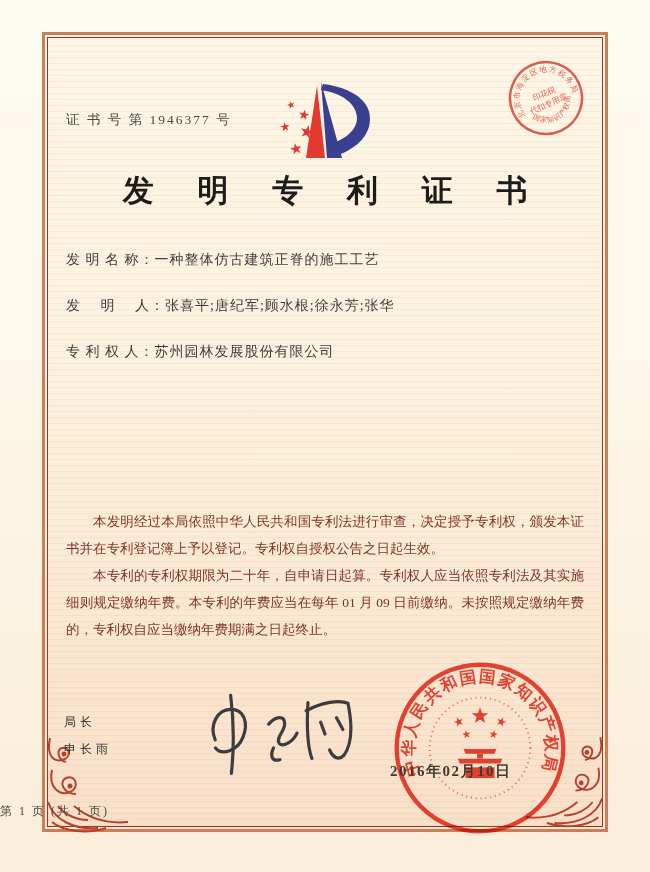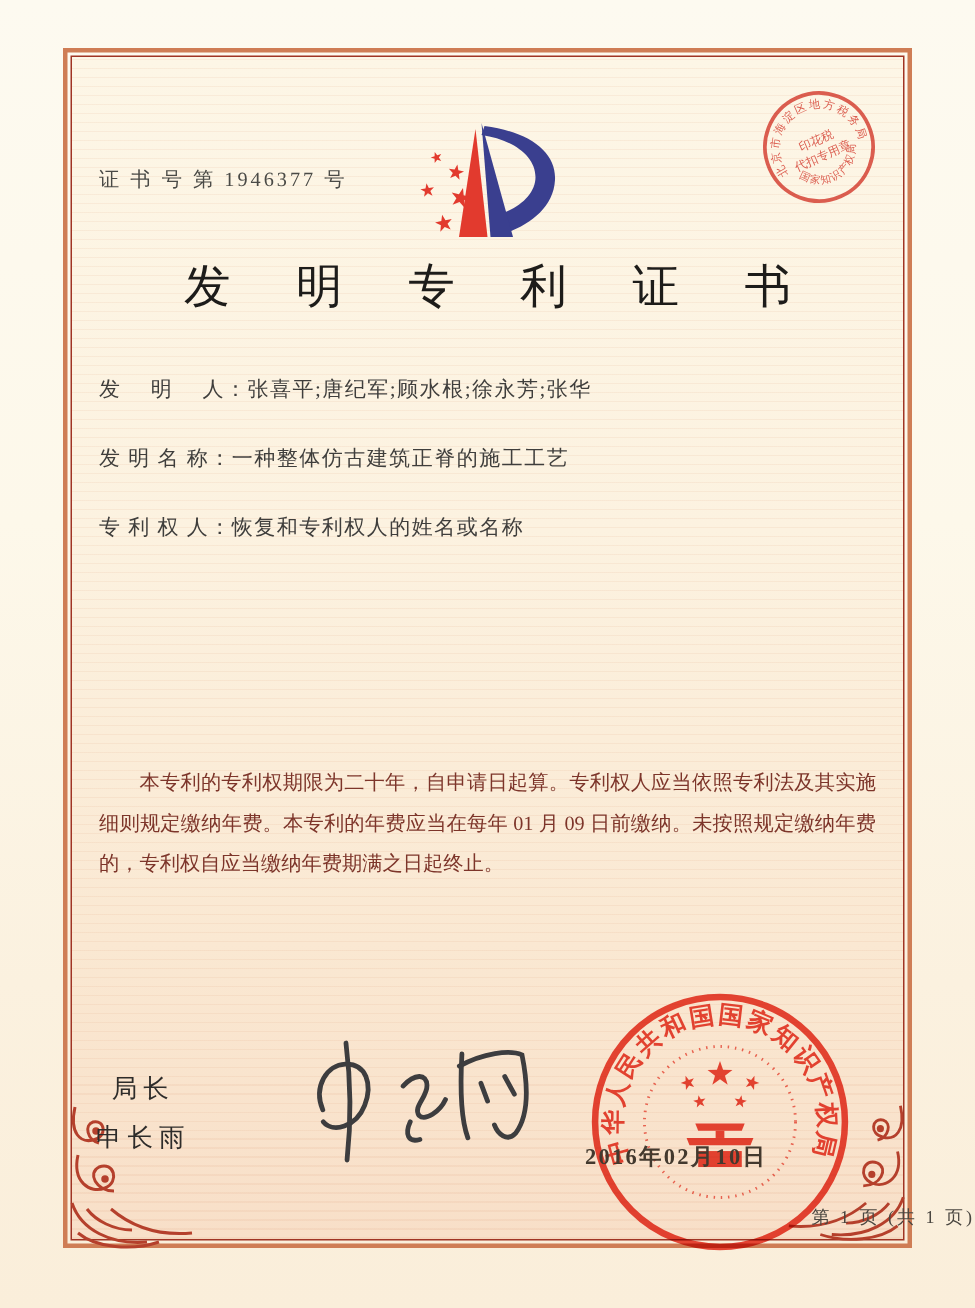--- a/index.html
+++ b/index.html
@@ -14,36 +14,36 @@
   }
   .frame-inner{
     position:absolute;inset:2px;border:1px solid #a03424;
     background:
       repeating-linear-gradient(0deg, rgba(214,140,100,0.10) 0px, rgba(214,140,100,0.10) 1px, rgba(0,0,0,0) 1px, rgba(0,0,0,0) 6px),
       linear-gradient(180deg,#fdf6e6 0%,#fcf2e0 40%,#fae8d2 75%,#f8dfc8 100%);
   }
   .cert-no{position:absolute;left:66px;top:72px;font-size:13.5px;letter-spacing:2px;color:#4a4a46;z-index:3;margin-top:39px;}
   .logo{position:absolute;left:270px;top:80px;z-index:3;}
   .stamp{position:absolute;left:498px;top:50px;z-index:4;transform:rotate(-24deg);opacity:.8;mix-blend-mode:multiply;}
-  .title{position:absolute;left:0;right:0;top:170px;text-align:center;font-size:31px;font-weight:400;
+  .title{position:absolute;left:0;right:0;top:170px;text-align:center;font-size:31px;font-weight:700;
          letter-spacing:18px;text-indent:18px;color:#1d1c1a;z-index:3;}
   .fields{position:absolute;left:66px;top:251px;z-index:3;}
   .field-row{height:20px;margin-bottom:26px;font-size:14px;color:#3f3e3c;letter-spacing:1px;white-space:pre;}
   .body-text{position:absolute;left:66px;top:508px;width:518px;z-index:3;
              font-size:13.5px;line-height:27px;color:#7d352a;text-align:justify;}
   .body-text p{margin:0;text-indent:2em;}
-  .signer{position:absolute;left:64px;top:714px;z-index:3;font-size:17px;color:#2e2c2a;letter-spacing:4px;text-align:center;}
+  .signer{position:absolute;left:64px;top:714px;z-index:3;font-size:12px;color:#2e2c2a;letter-spacing:4px;}
   .signer div{margin-bottom:10px;}
   .sig{position:absolute;left:185px;top:686px;z-index:3;transform:rotate(-2deg);}
   .seal{position:absolute;left:388px;top:656px;z-index:2;mix-blend-mode:multiply;opacity:.93;}
   .seal-date{position:absolute;left:390px;top:762px;z-index:5;font-size:15px;font-weight:700;
              color:#43392e;letter-spacing:1.5px;}
   .fl-bl{position:absolute;left:44px;top:736px;z-index:1;}
   .fl-br{position:absolute;left:524px;top:732px;z-index:1;transform:scale(-1,1);}
-  .footer{position:absolute;left:0;right:0;top:803px;text-align:right;z-index:3;
+  .footer{position:absolute;left:0;right:0;top:803px;text-align:left;z-index:3;
           font-size:12px;color:#4a4640;letter-spacing:2px;}
 </style>
 </head>
 <body>
 
 <div class="page">
 
   <div class="frame">
     <div class="frame-inner"></div>
   </div>
@@ -76,26 +76,27 @@
     <text font-size="7" letter-spacing="0.8" fill="#d5392e" font-family="'Liberation Serif',serif">
       <textPath href="#stampBottom" startOffset="3">国家知识产权局</textPath>
     </text>
     <text x="48" y="46" text-anchor="middle" font-size="8" fill="#d5392e" font-family="'Liberation Serif',serif">印花税</text>
     <text x="48" y="57" text-anchor="middle" font-size="8" fill="#d5392e" font-family="'Liberation Serif',serif">代扣专用章</text>
   </svg>
 
   <div class="title">发 明 专 利 证 书</div>
 
   <div class="fields">
+    <div class="field-row"><span>发 明 名 称：</span><span>一种整体仿古建筑正脊的施工工艺</span></div>
     <div class="field-row"><span>发　 明　 人：</span><span>张喜平;唐纪军;顾水根;徐永芳;张华</span></div>
-    <div class="field-row"><span>发 明 名 称：</span><span>一种整体仿古建筑正脊的施工工艺</span></div>
-    <div class="field-row"><span>专 利 权 人：</span><span>恢复和专利权人的姓名或名称</span></div>
+    <div class="field-row"><span>专 利 权 人：</span><span>苏州园林发展股份有限公司</span></div>
   </div>
 
   <div class="body-text">
+    <p>本发明经过本局依照中华人民共和国专利法进行审查，决定授予专利权，颁发本证书并在专利登记簿上予以登记。专利权自授权公告之日起生效。</p>
     <p>本专利的专利权期限为二十年，自申请日起算。专利权人应当依照专利法及其实施细则规定缴纳年费。本专利的年费应当在每年 01 月 09 日前缴纳。未按照规定缴纳年费的，专利权自应当缴纳年费期满之日起终止。</p>
   </div>
 
   <div class="signer">
     <div>局长</div>
     <div>申长雨</div>
   </div>
 
   <svg class="sig" width="170" height="95" viewBox="0 0 170 95">
     <g fill="none" stroke="#3d3d3f" stroke-width="3.2" stroke-linecap="round">

